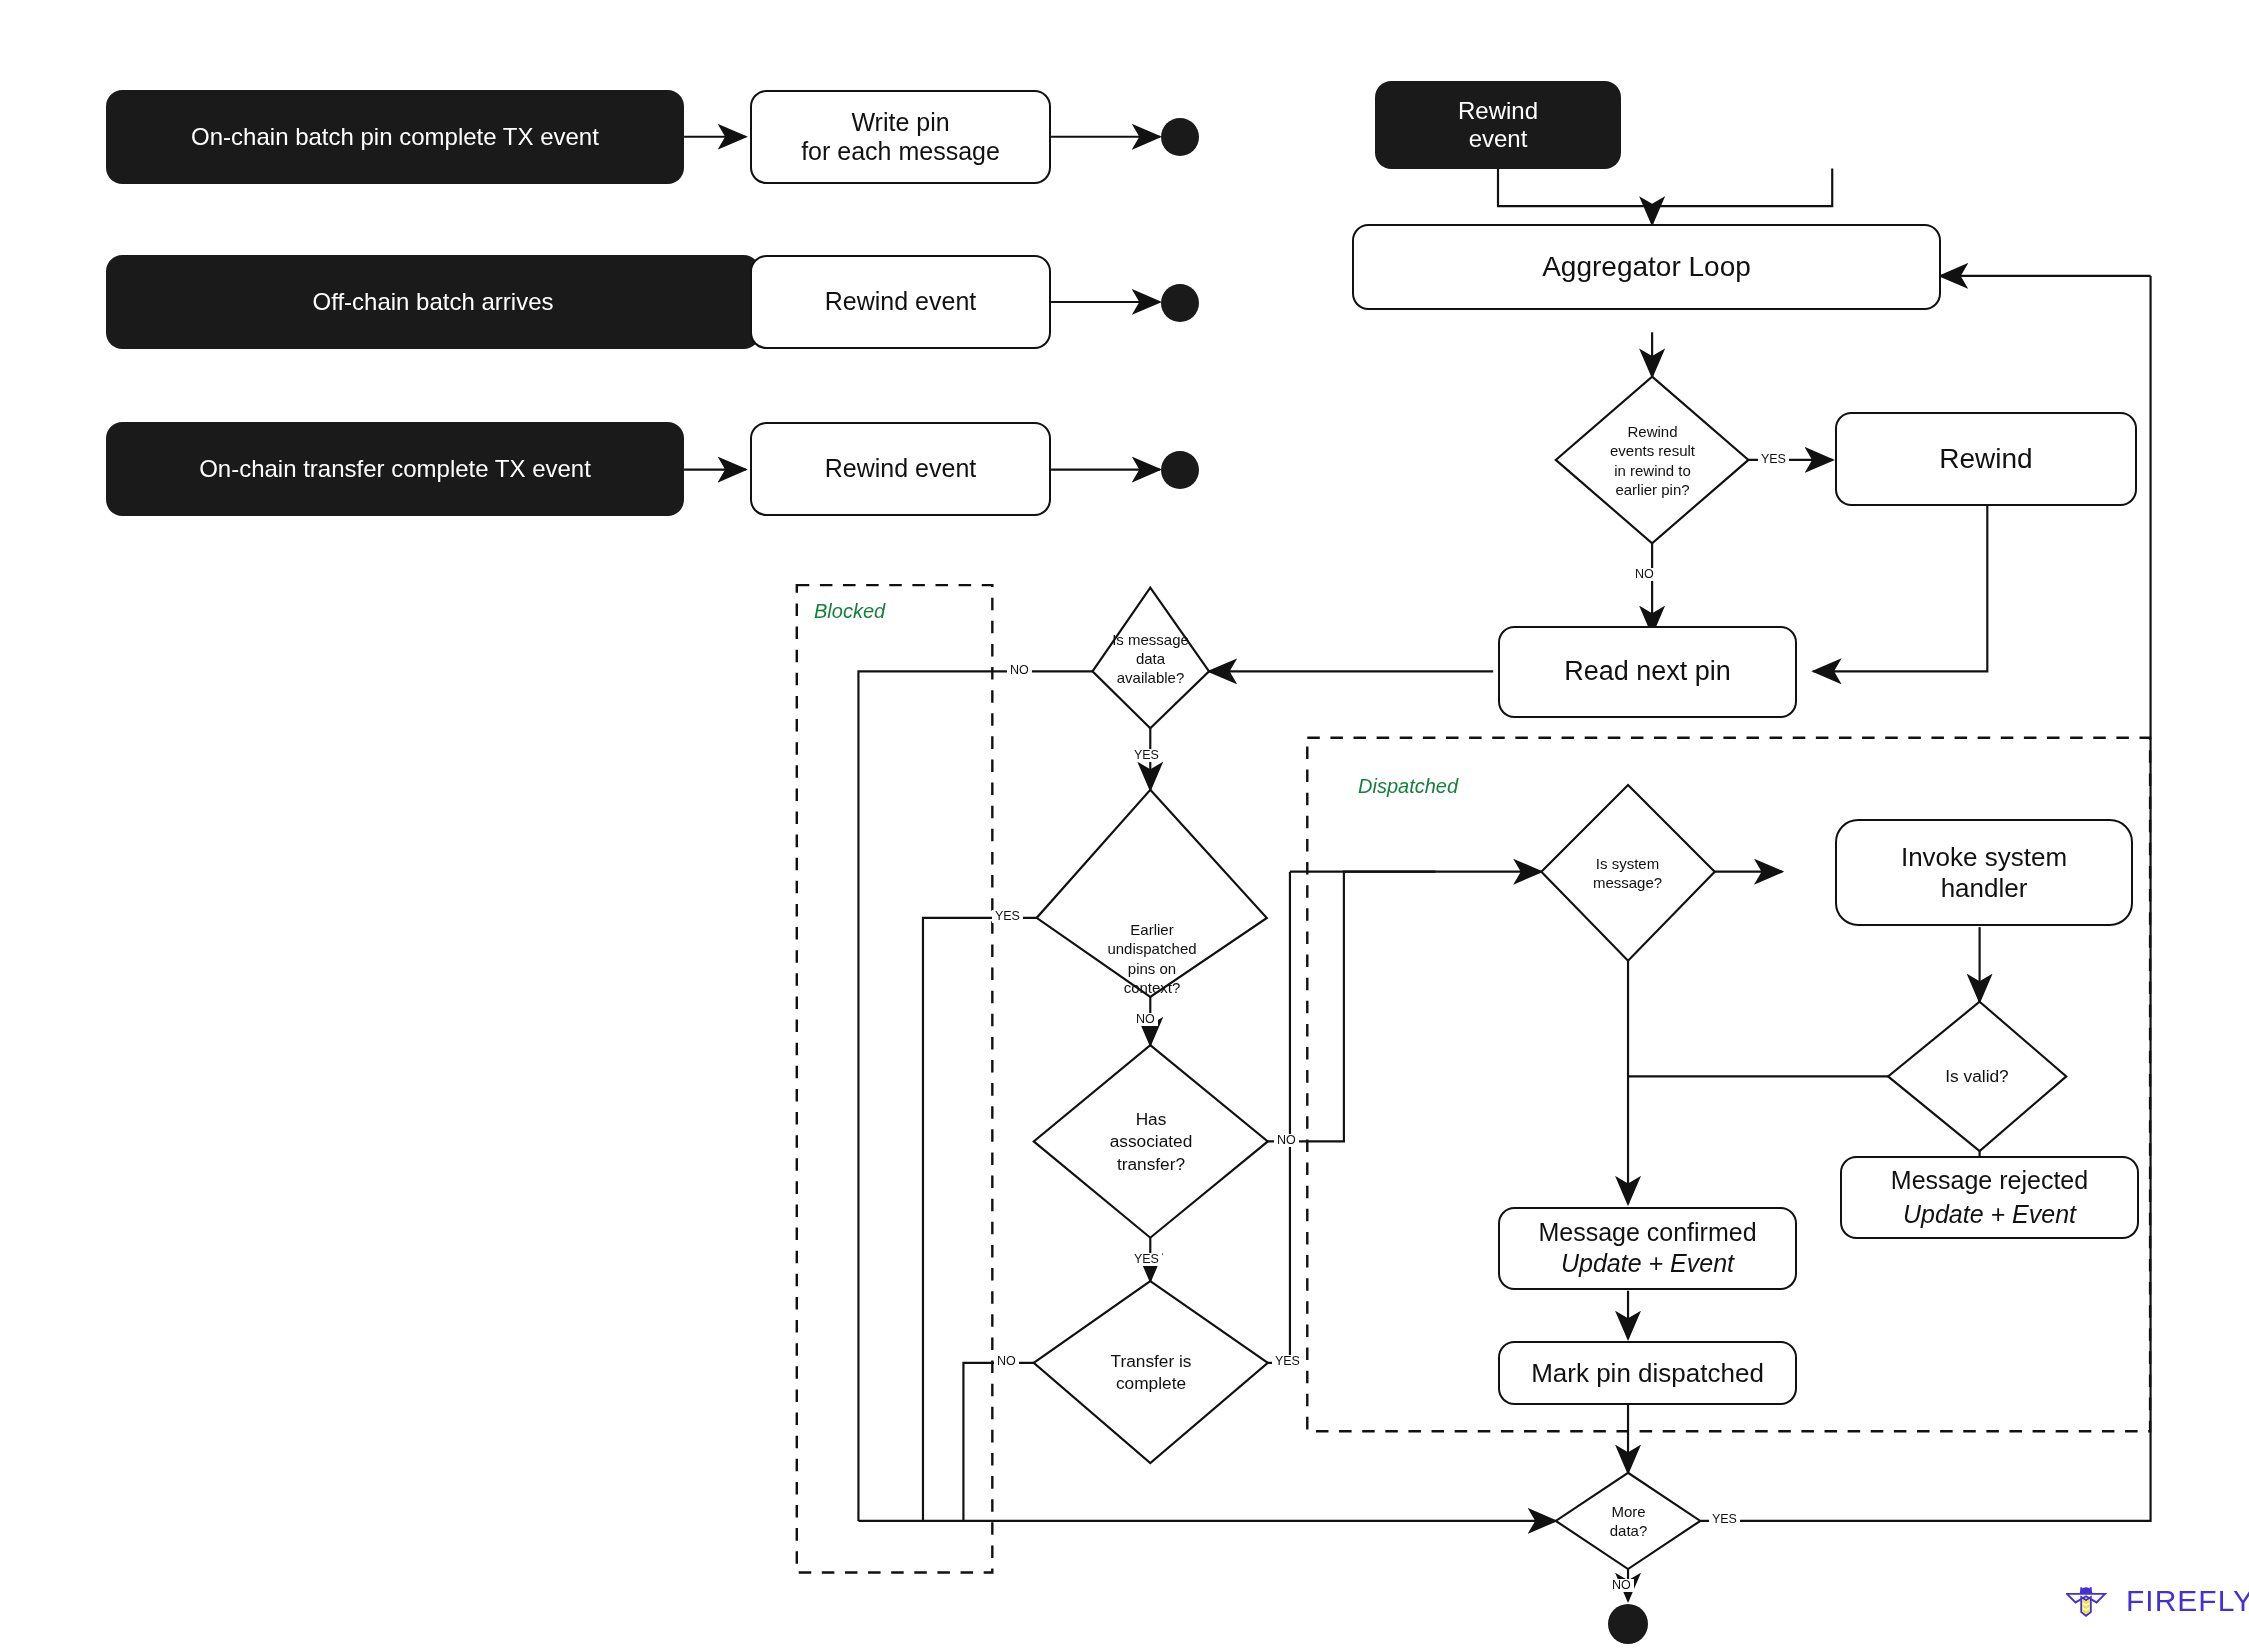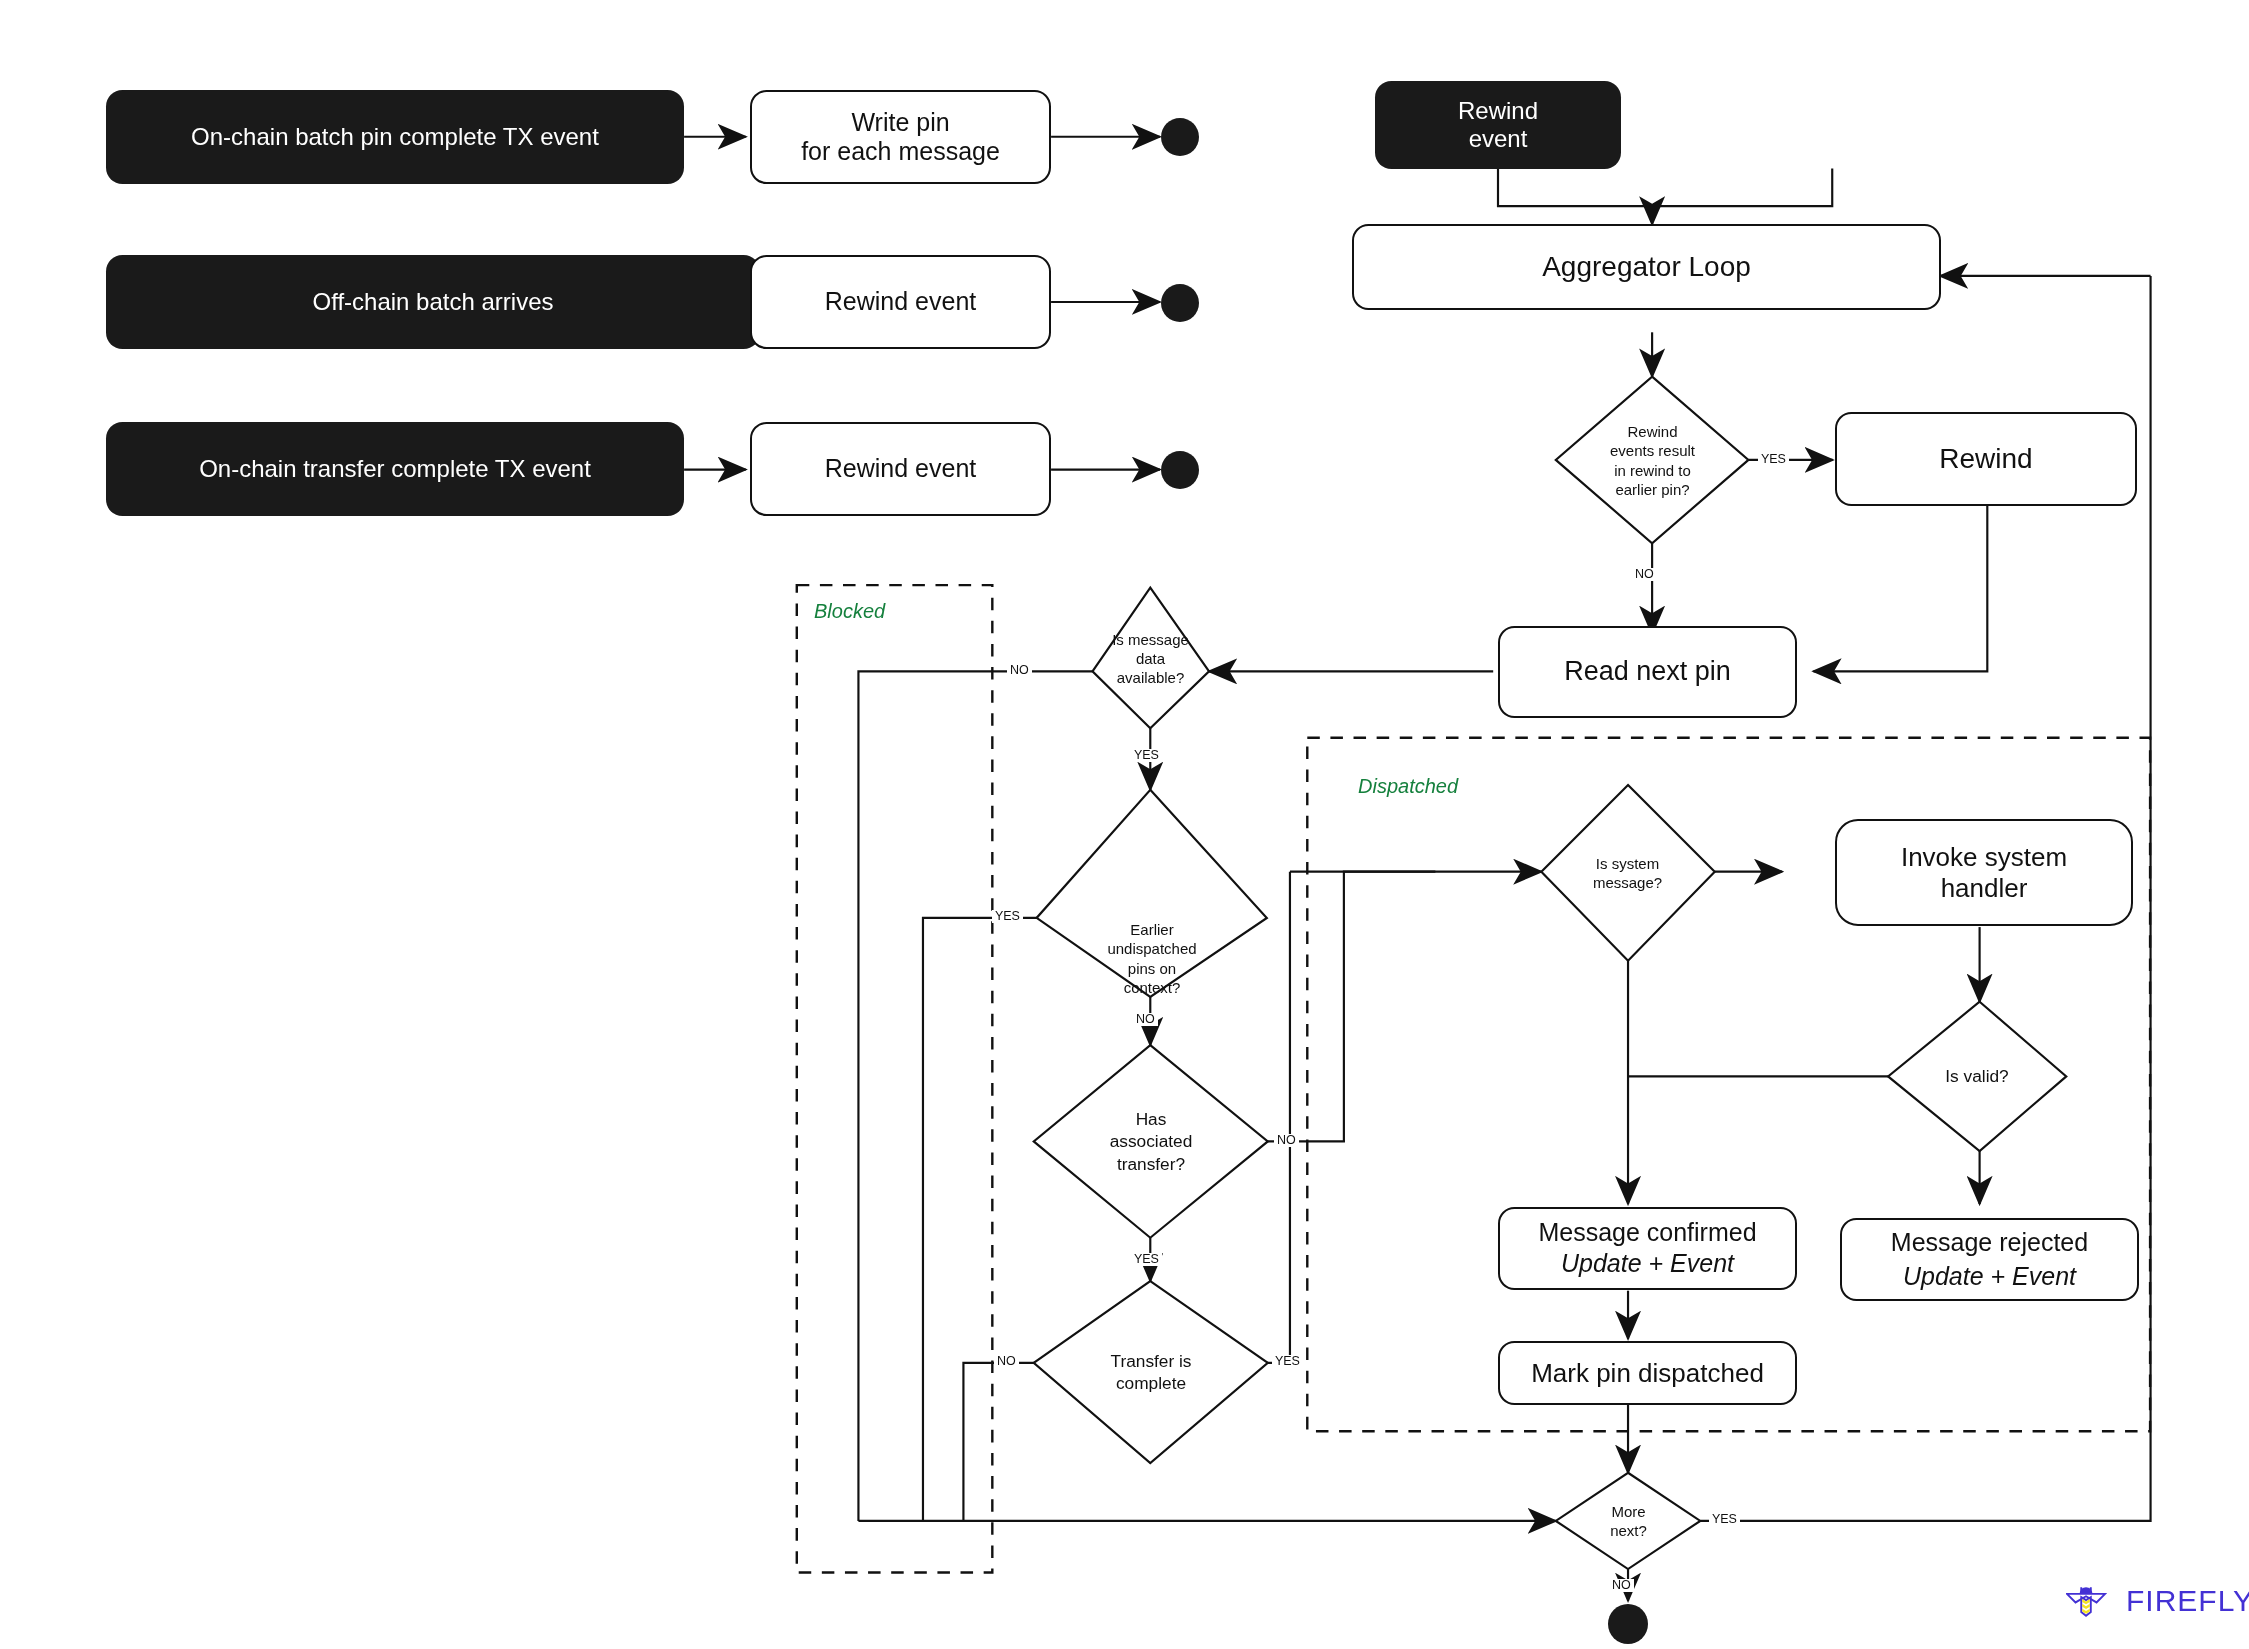--- a/index.html
+++ b/index.html
@@ -137,21 +137,21 @@
   <div class="node act" style="left:1498px;top:626px;width:299px;height:92px;font-size:27px;">Read next pin</div>
 
   <div class="node act" style="left:1835px;top:819px;width:298px;height:107px;white-space:pre-line;font-size:26px;border-radius:23px;">Invoke system
 handler</div>
 
   <div class="node act" style="left:1498px;top:1207px;width:299px;height:83px;flex-direction:column;gap:1.9px;">
     <span>Message confirmed</span>
     <span class="ital">Update + Event</span>
   </div>
 
-  <div class="node act" style="left:1840px;top:1218px;width:299px;height:83px;flex-direction:column;gap:5px;">
+  <div class="node act" style="left:1840px;top:1156px;width:299px;height:83px;flex-direction:column;gap:5px;">
     <span>Message rejected</span>
     <span class="ital">Update + Event</span>
   </div>
 
   <div class="node act" style="left:1498px;top:1341px;width:299px;height:64px;font-size:26px;">Mark pin dispatched</div>
 
   <div class="dia" style="left:1556px;top:377px;width:193px;height:167px;">
     <div class="dlbl" style="white-space:pre-line;">Rewind
 events result
 in rewind to
@@ -186,21 +186,21 @@
     <div class="dlbl" style="white-space:pre-line;">Is system
 message?</div>
   </div>
 
   <div class="dia" style="left:1888px;top:1002px;width:178px;height:149px;">
     <div class="dlbl big">Is valid?</div>
   </div>
 
   <div class="dia" style="left:1556px;top:1473px;width:145px;height:96px;">
     <div class="dlbl" style="white-space:pre-line;">More
-next?</div>
+data?</div>
   </div>
 
   <div class="term" style="left:1161px;top:118px;width:38px;height:38px;"></div>
   <div class="term" style="left:1161px;top:284px;width:38px;height:38px;"></div>
   <div class="term" style="left:1161px;top:451px;width:38px;height:38px;"></div>
   <div class="term" style="left:1608px;top:1604px;width:40px;height:40px;"></div>
 
   <div class="grouplbl" style="left:814px;top:600px;">Blocked</div>
   <div class="grouplbl" style="left:1358px;top:775px;">Dispatched</div>
 

